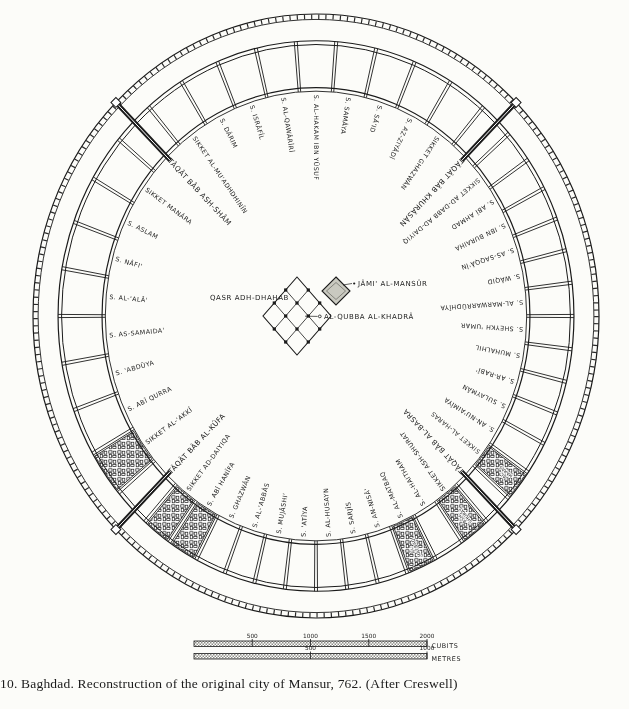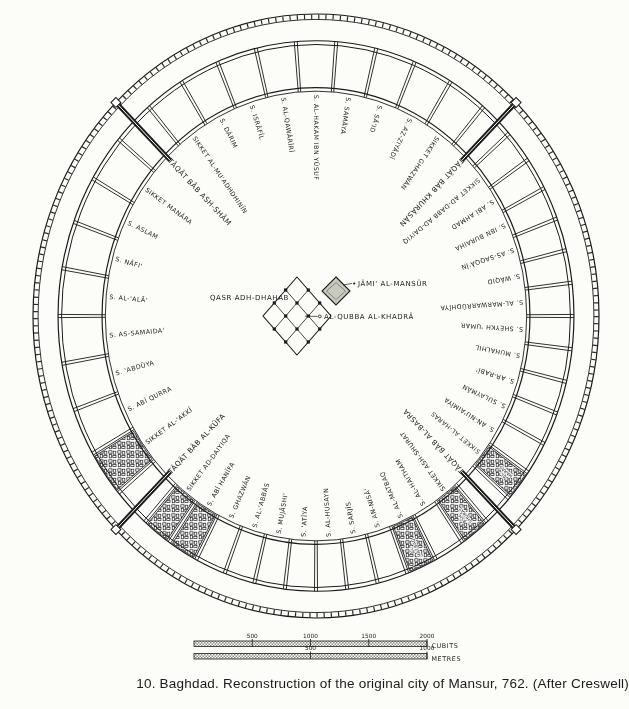--- a/index.html
+++ b/index.html
@@ -1,20 +1,20 @@
 <!DOCTYPE html>
 <html><head>
 <meta charset="utf-8">
 <style>
   html,body{margin:0;padding:0;background:#e8e8e4;}
   .page{position:relative;width:629px;height:709px;background:#fcfcf9;overflow:hidden;
         font-family:"DejaVu Sans", sans-serif;color:#1b1b1b;}
   svg text{fill:#1b1b1b;}
-  .caption{position:absolute;left:0;top:676px;width:100%;text-align:right;
-           font-family:Liberation Sans, sans-serif;font-size:13.5px;
+  .caption{position:absolute;left:0;top:676px;width:100%;text-align:left;
+           font-family:Liberation Serif, serif;font-size:13.5px;
            letter-spacing:.2px;color:#1b1b1b;}
 </style>
 </head>
 <body>
 
 <div class="page">
   <svg width="629" height="709" viewBox="0 0 629 709">
     <defs>
       <pattern id="bld" width="9" height="9" patternUnits="userSpaceOnUse">
         <rect width="9" height="9" fill="#ffffff"></rect>

